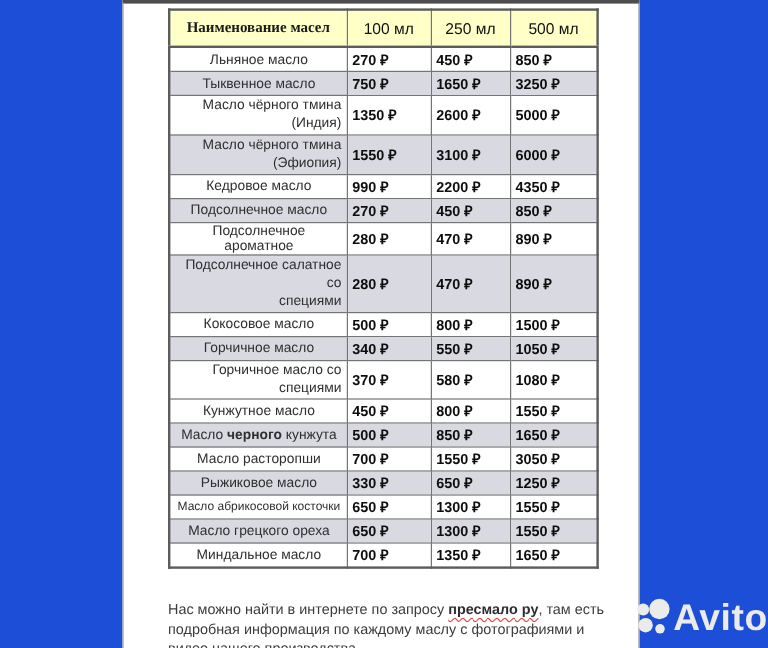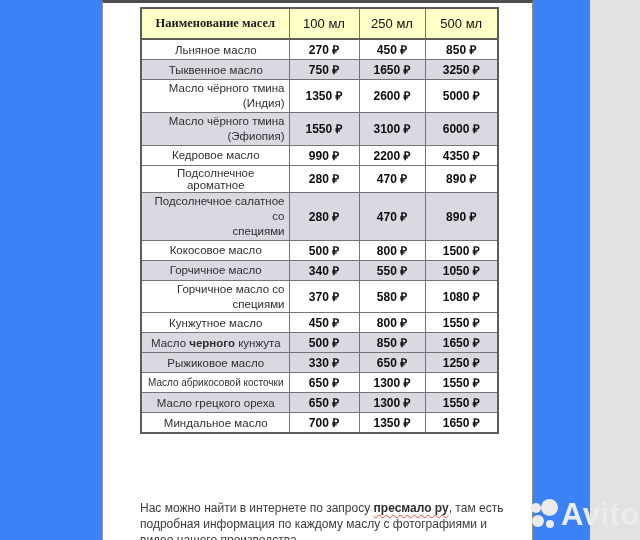--- a/index.html
+++ b/index.html
@@ -6,23 +6,23 @@
     margin: 0;
     padding: 0;
     width: 640px;
     height: 540px;
     overflow: hidden;
     font-family: "Liberation Sans", sans-serif;
     background: #e2e2e0;
   }
   .page {
     position: relative;
-    width: 590px;
+    width: 640px;
     height: 540px;
-    background: #3b82f6;
+    background: #1d4ed8;
   }
   .content {
     position: absolute;
     left: 102px;
     top: 0;
     width: 431px;
     height: 540px;
     background: #ffffff;
     border-left: 1px solid #9a9a98;
     border-right: 1px solid #8f8f8d;
@@ -70,21 +70,20 @@
   .price-table td.name.center {
     text-align: right;
     white-space: pre-line;
     line-height: 1.3;
     height: 31px;
   }
   .price-table td.name.small {
     font-size: 10px;
   }
   .price-table td.price {
-    text-align: center;
     font-weight: bold;
     font-size: 12px;
     color: #0d0d0d;
     position: relative;
   }
   .price-table tr.alt td {
     background: #d9d9e2;
     margin-top: 35px;
   }
   .cursor {
@@ -192,20 +191,26 @@
             <td class="price">1550 ₽</td>
             <td class="price">3100 ₽</td>
             <td class="price">6000 ₽</td>
           </tr>
           <tr>
             <td class="name">Кедровое масло</td>
             <td class="price">990 ₽</td>
             <td class="price">2200 ₽</td>
             <td class="price">4350 ₽</td>
           </tr>
+          <tr class="alt">
+            <td class="name">Подсолнечное масло</td>
+            <td class="price">270 ₽</td>
+            <td class="price">450 ₽</td>
+            <td class="price">850 ₽</td>
+          </tr>
           <tr>
             <td class="name">Подсолнечное ароматное</td>
             <td class="price">280 ₽</td>
             <td class="price">470 ₽</td>
             <td class="price">890 ₽</td>
           </tr>
           <tr class="alt">
             <td class="name center">Подсолнечное салатное со
 специями</td>
             <td class="price">280 ₽</td>
@@ -235,20 +240,26 @@
             <td class="name">Кунжутное масло</td>
             <td class="price">450 ₽</td>
             <td class="price">800 ₽</td>
             <td class="price">1550 ₽</td>
           </tr>
           <tr class="alt">
             <td class="name">Масло <b>черного</b> кунжута</td>
             <td class="price">500 ₽</td>
             <td class="price">850 ₽</td>
             <td class="price">1650 ₽</td>
+          </tr>
+          <tr>
+            <td class="name">Масло расторопши</td>
+            <td class="price">700 ₽</td>
+            <td class="price">1550 ₽</td>
+            <td class="price">3050 ₽</td>
           </tr>
           <tr class="alt">
             <td class="name">Рыжиковое масло</td>
             <td class="price">330 ₽</td>
             <td class="price">650 ₽</td>
             <td class="price">1250 ₽</td>
           </tr>
           <tr>
             <td class="name small">Масло абрикосовой косточки</td>
             <td class="price">650 ₽</td>

